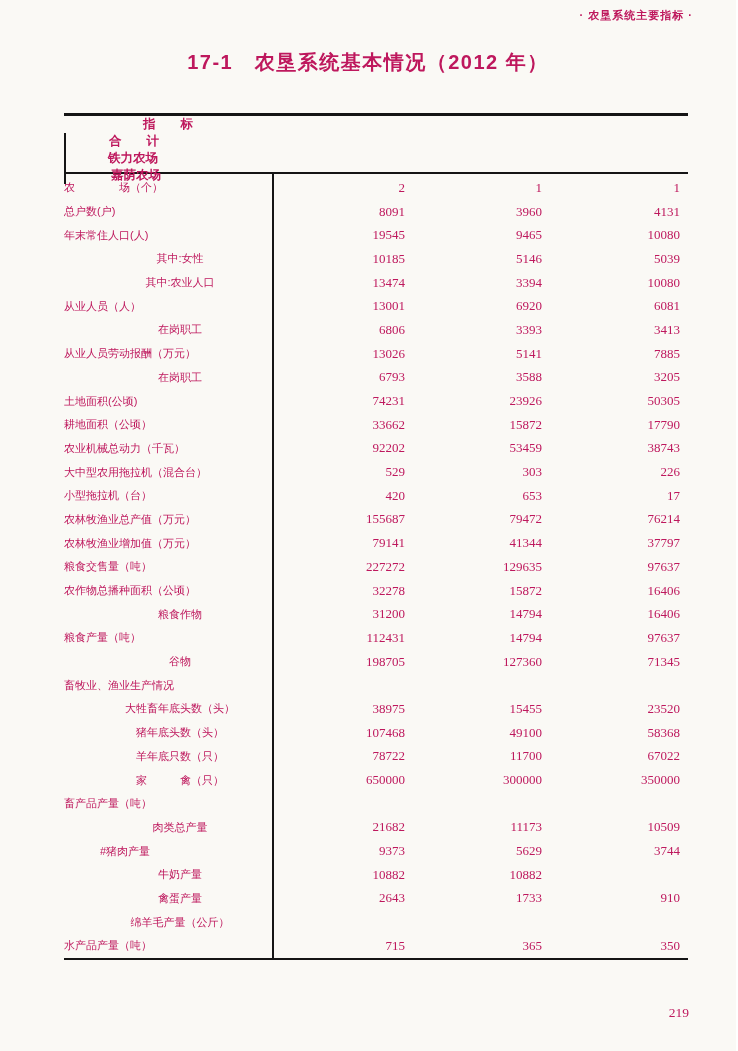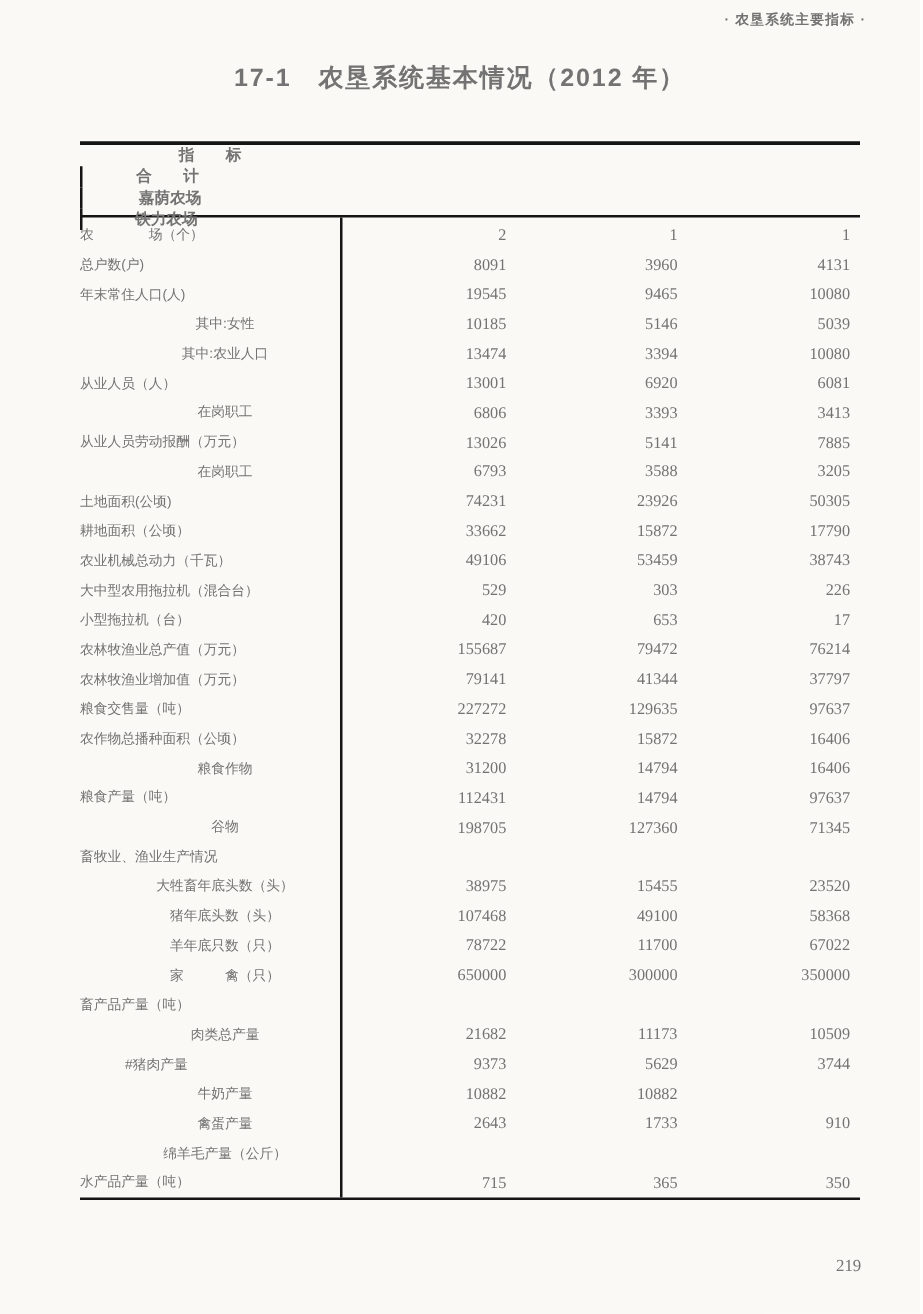--- a/index.html
+++ b/index.html
@@ -1,20 +1,20 @@
 <!DOCTYPE html>
 <html><head>
 <meta charset="utf-8">
 <style>
   html,body { margin:0; padding:0; }
   .page {
     position:relative;
     width:736px; height:1051px;
     background:#faf9f5;
-    color:#737373;
+    color:#be185d;
     font-family:"Liberation Sans", sans-serif;
     overflow:hidden;
   }
   .corner-label {
     position:absolute; top:8px; right:43px;
     font-size:11px; font-weight:bold; letter-spacing:1px;
   }
   .doc-title {
     position:absolute; top:49px; left:0; width:100%;
     text-align:center;
@@ -79,22 +79,22 @@
 <div class="page">
 
   <div class="corner-label">· 农垦系统主要指标 ·</div>
 
   <div class="doc-title">17-1　农垦系统基本情况（2012 年）</div>
 
   <div class="stat-table">
     <div class="thead">
       <div class="th th-0">指　　标</div>
       <div class="th th-1">合　　计</div>
+      <div class="th th-2">铁力农场</div>
       <div class="th th-3">嘉荫农场</div>
-      <div class="th th-2">铁力农场</div>
     </div>
     <div class="tbody">
       <div class="stub-divider"></div>
     <div class="row">
           <div class="cell label-cell indent-0">农　　　　场（个）</div>
           <div class="cell val-cell val-0">2</div>
           <div class="cell val-cell val-1">1</div>
           <div class="cell val-cell val-2">1</div>
         </div>
         <div class="row">
@@ -152,21 +152,21 @@
           <div class="cell val-cell val-2">50305</div>
         </div>
         <div class="row">
           <div class="cell label-cell indent-0">耕地面积（公顷）</div>
           <div class="cell val-cell val-0">33662</div>
           <div class="cell val-cell val-1">15872</div>
           <div class="cell val-cell val-2">17790</div>
         </div>
         <div class="row">
           <div class="cell label-cell indent-0">农业机械总动力（千瓦）</div>
-          <div class="cell val-cell val-0">49106</div>
+          <div class="cell val-cell val-0">92202</div>
           <div class="cell val-cell val-1">53459</div>
           <div class="cell val-cell val-2">38743</div>
         </div>
         <div class="row">
           <div class="cell label-cell indent-0">大中型农用拖拉机（混合台）</div>
           <div class="cell val-cell val-0">529</div>
           <div class="cell val-cell val-1">303</div>
           <div class="cell val-cell val-2">226</div>
         </div>
         <div class="row">

